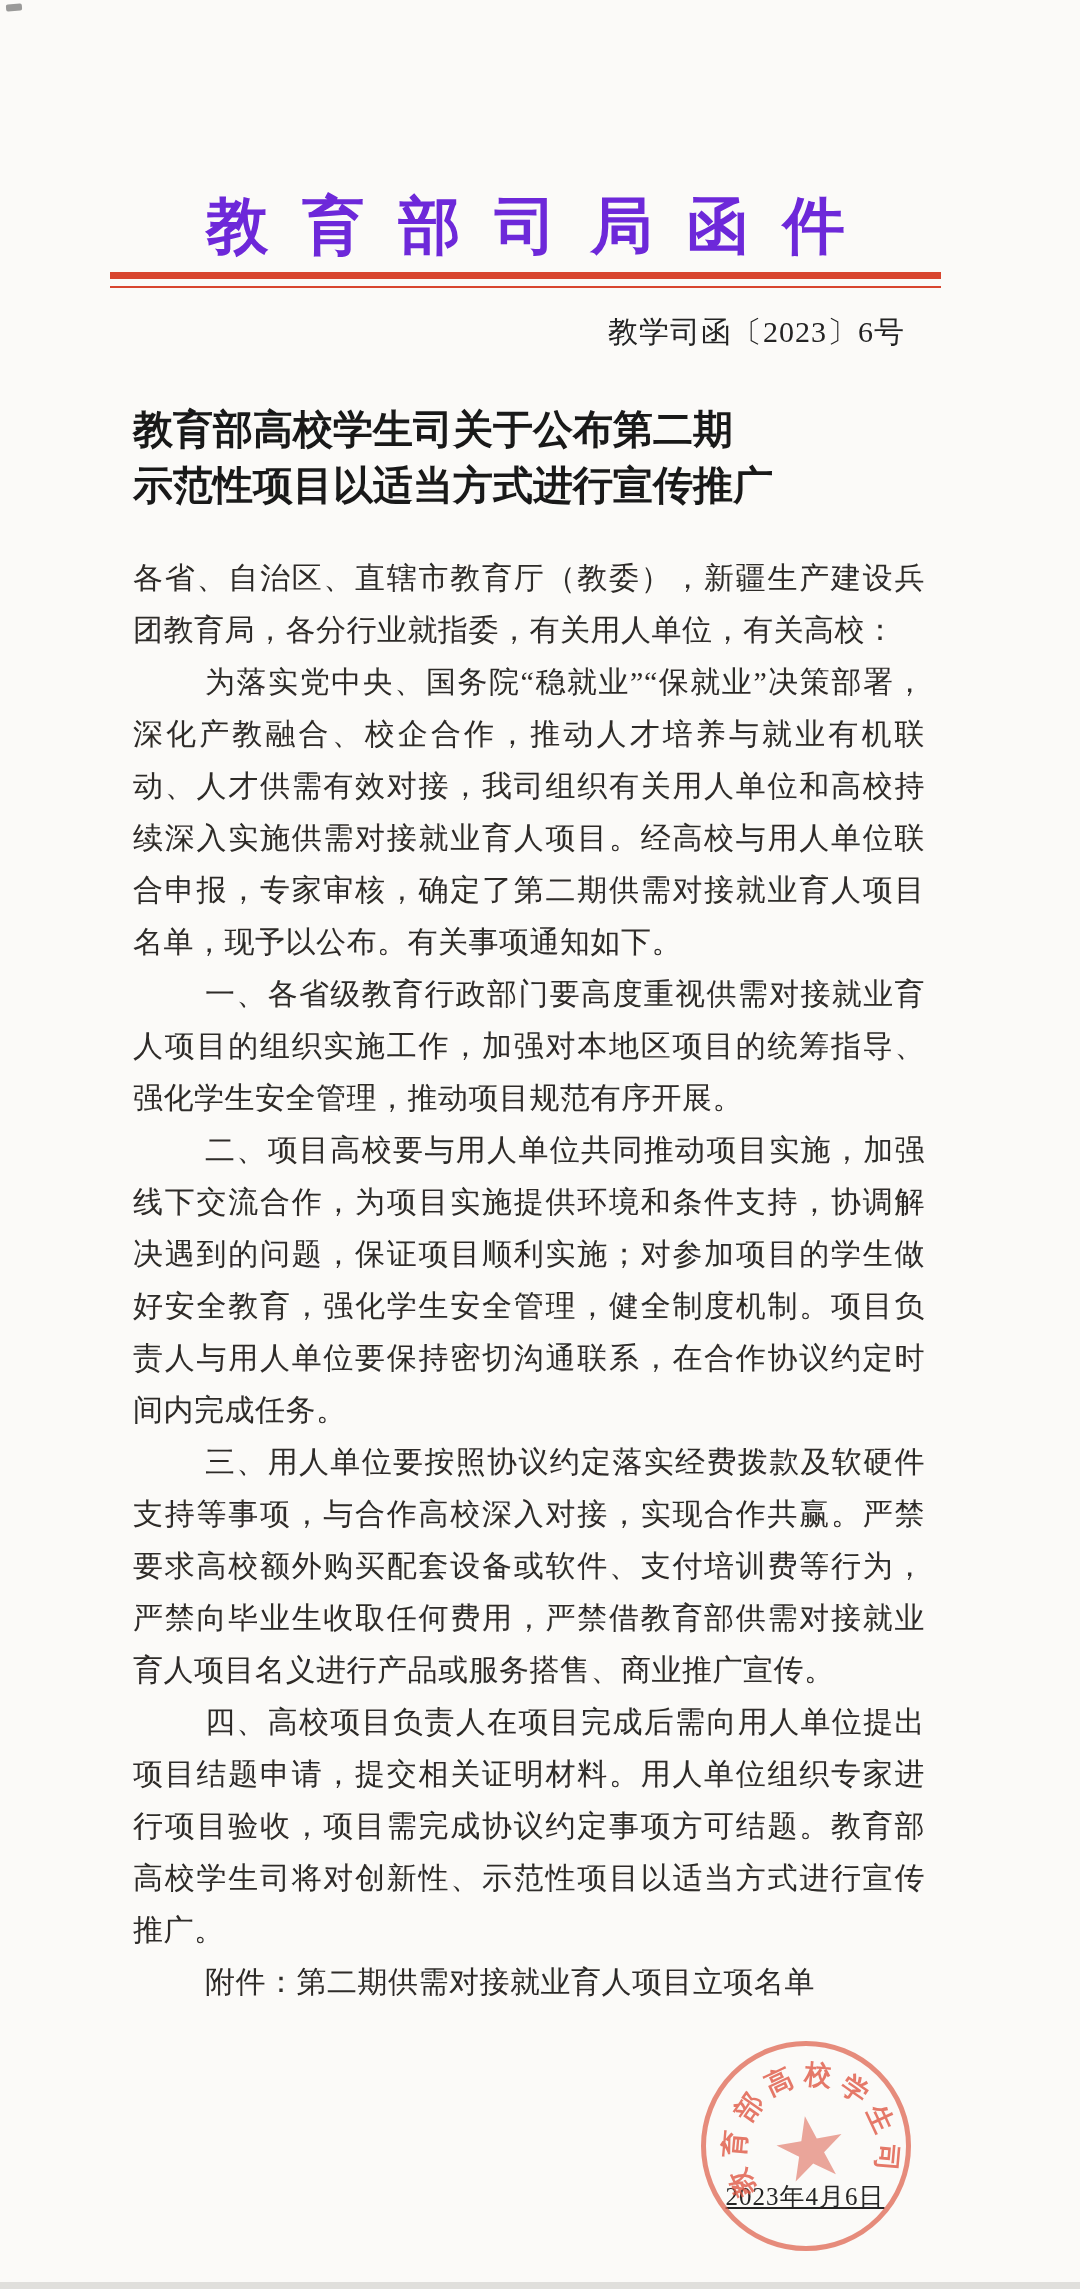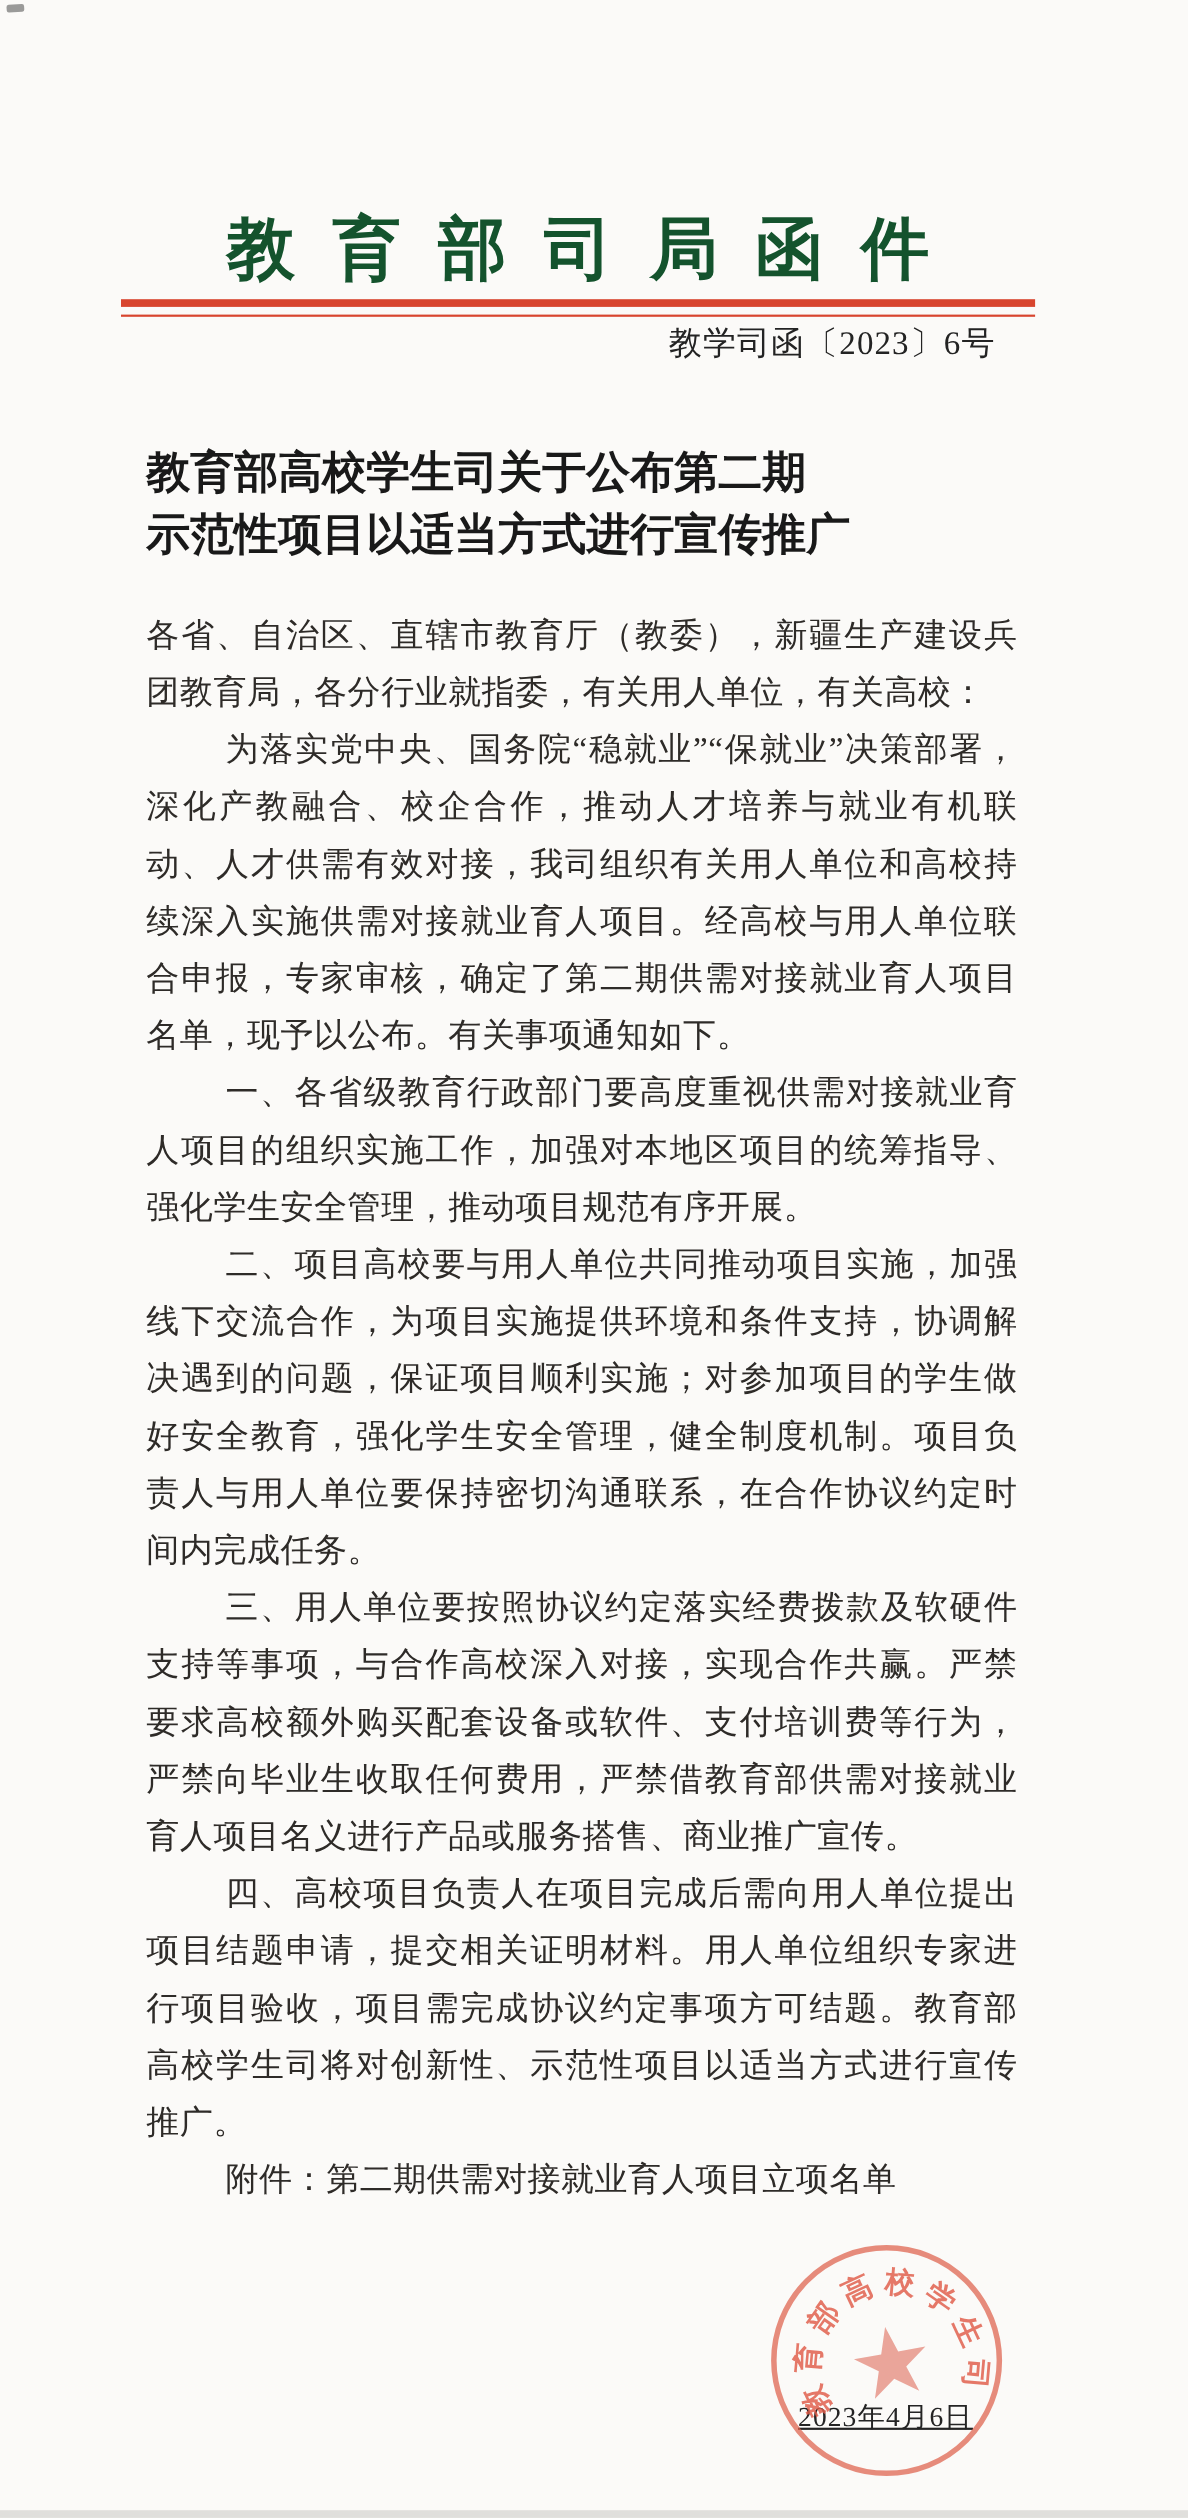--- a/index.html
+++ b/index.html
@@ -9,28 +9,28 @@
     font-family:"Liberation Serif","DejaVu Serif",serif;
     color:#2e2b28;
   }
   .page{position:absolute;inset:0;}
   
   .speck{position:absolute;left:6px;top:4px;width:16px;height:7px;background:#4a4a4a;opacity:.55;transform:rotate(-4deg);border-radius:2px;}
   .bottom-shadow{position:absolute;left:0;bottom:0;width:100%;height:7px;background:#d9d8d4;opacity:.8;}
   
   .letterhead{
     position:absolute;top:184px;left:110px;width:831px;
-    text-align:center;font-size:62px;font-weight:bold;color:#14532d;
+    text-align:center;font-size:62px;font-weight:bold;color:#6d28d9;
     letter-spacing:.55em;text-indent:.55em;white-space:nowrap;
   }
   .rule-thick{position:absolute;top:272px;left:110px;width:831px;height:7px;background:#d8452e;}
   .rule-thin{position:absolute;top:286px;left:110px;width:831px;height:2px;background:#d8452e;}
   
   .doc-number{
-    position:absolute;top:292px;right:175px;
+    position:absolute;top:312px;right:175px;
     font-size:30px;letter-spacing:1px;color:#232323;white-space:nowrap;
   }
   
   .notice-title{
     position:absolute;top:402px;left:133px;width:792px;
     text-align:left;font-weight:bold;font-size:40px;line-height:56px;color:#191919;
   }
   
   .body-text{
     position:absolute;top:552px;left:133px;width:792px;

